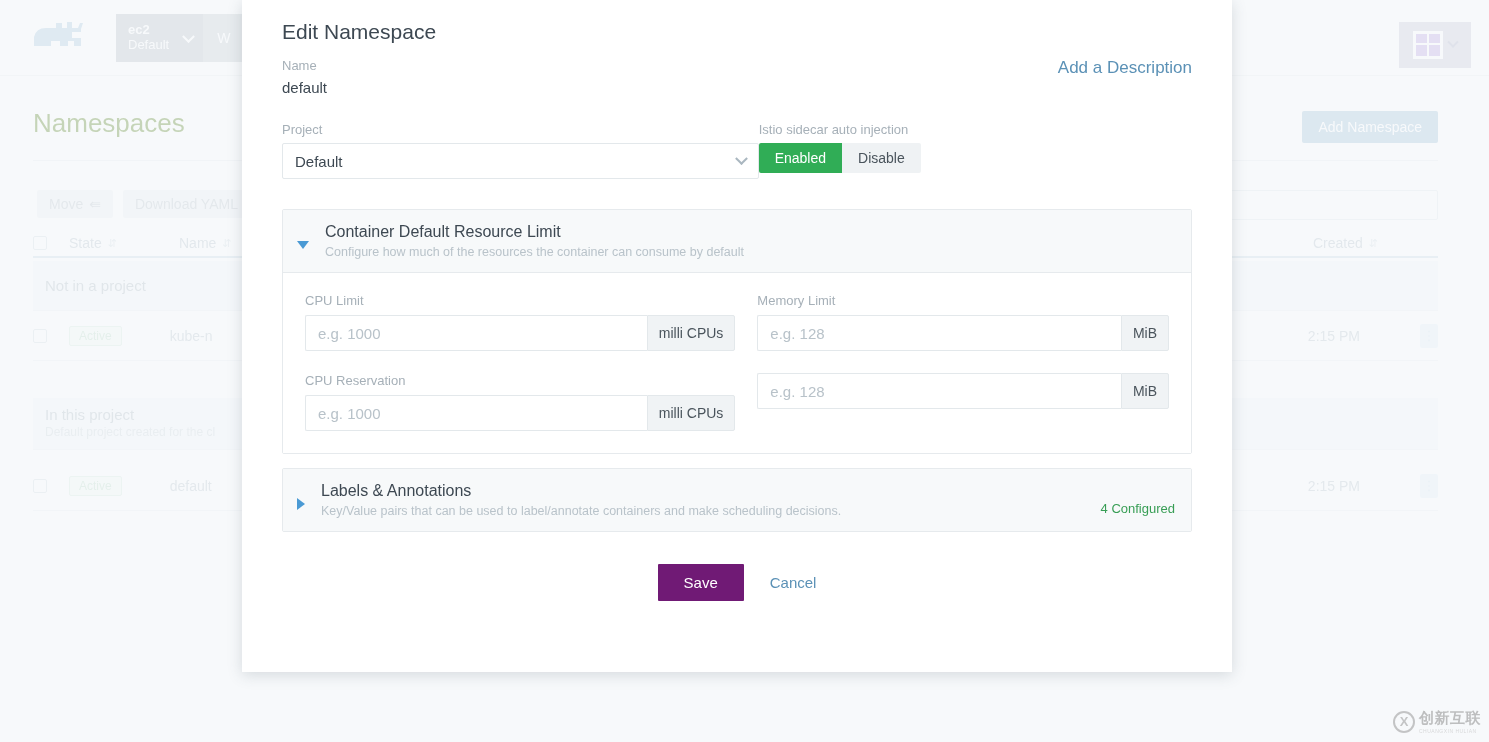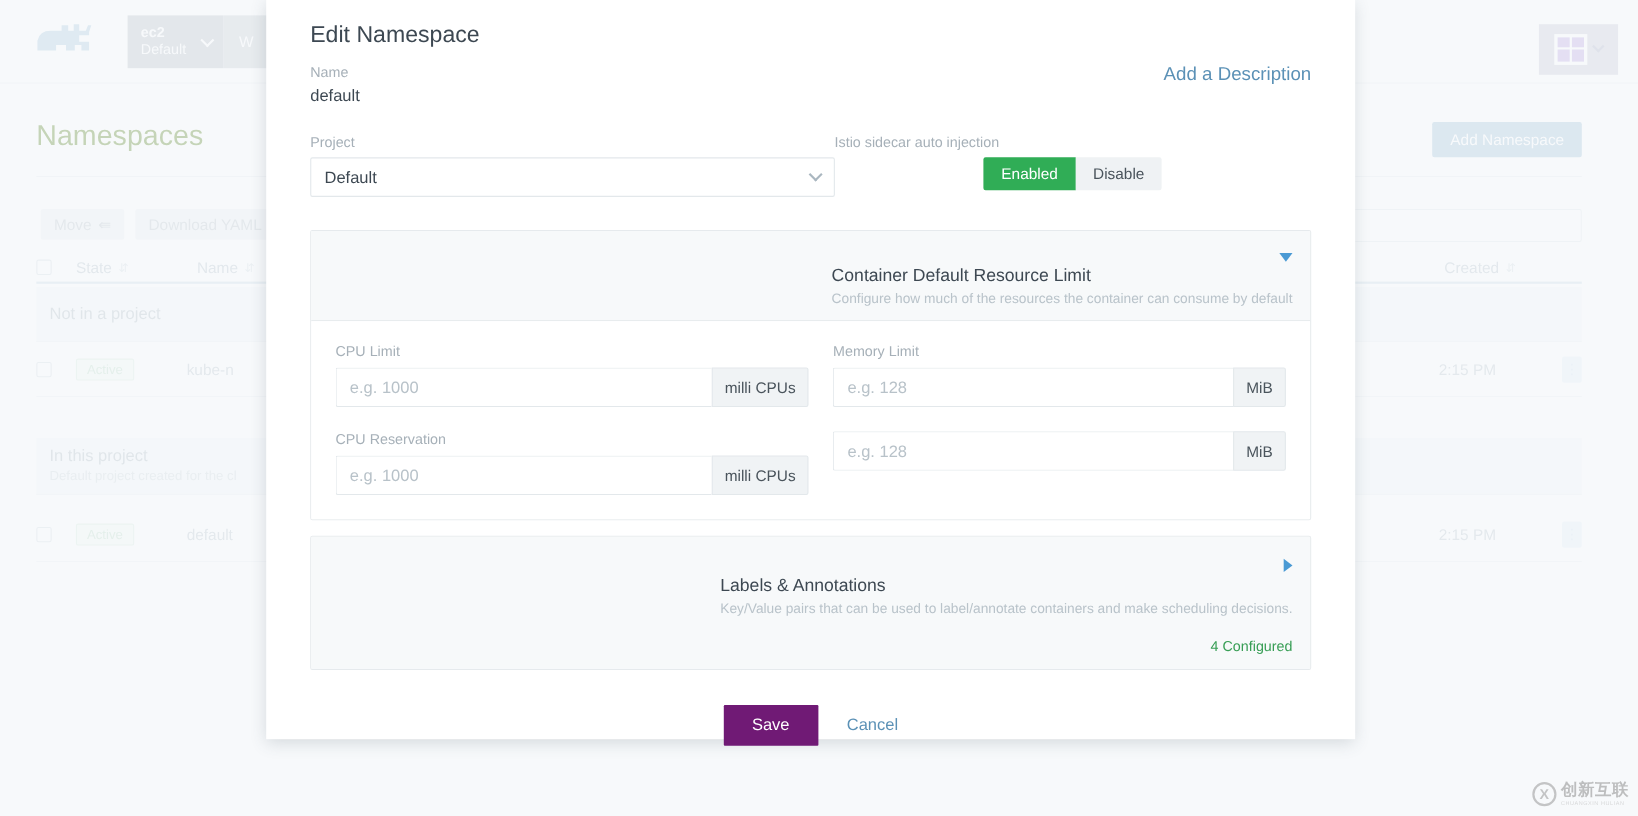--- a/index.html
+++ b/index.html
@@ -158,36 +158,35 @@
   .select {
     height: 36px; border: 1px solid #e3e8eb; border-radius: 2px;
     display: flex; align-items: center; justify-content: space-between;
     padding: 0 12px; font-size: 15px; color: #3d4852; background: #fff;
   }
   .select .cd {
     width: 9px; height: 9px; border-right: 2px solid #aab7c0; border-bottom: 2px solid #aab7c0;
     transform: rotate(45deg) translate(-2px,-2px);
   }
 
-  .toggle-group { display: flex; justify-content: center; }
+  .toggle-group { display: flex; }
   .tg-btn {
     font-size: 14px; padding: 7px 16px; border-radius: 2px;
   }
   .tg-on  { background: #30ad56; color: #fff; border-radius: 2px 0 0 2px; }
   .tg-off { background: #eff2f4; color: #4a545c; border-radius: 0 2px 2px 0; }
 
   .accordion {
     margin: 30px 20px 0 20px;
     border: 1px solid #e6eaed; border-radius: 2px;
   }
   .acc-head {
-    display: flex; align-items: flex-end; gap: 4px;
+    display: flex; align-items: center; gap: 16px;
     padding: 13px 16px 13px 14px;
     background: #f7f9fa;
-    flex-direction: column;
   }
   .acc-head.bordered { border-bottom: 1px solid #e6eaed; }
   .tri {
     width: 0; height: 0; margin-top: 7px; flex: 0 0 auto;
   }
   .tri-down { border-left: 6px solid transparent; border-right: 6px solid transparent; border-top: 8px solid #4a9ad4; }
   .tri-right { border-top: 6px solid transparent; border-bottom: 6px solid transparent; border-left: 8px solid #4a9ad4; }
   .acc-t { font-size: 16px; color: #3d4852; }
   .acc-s { font-size: 12.5px; color: #b9c3ca; margin-top: 4px; }
   .acc-right { margin-left: auto; font-size: 13px; color: #389e55; padding-top: 16px; }

